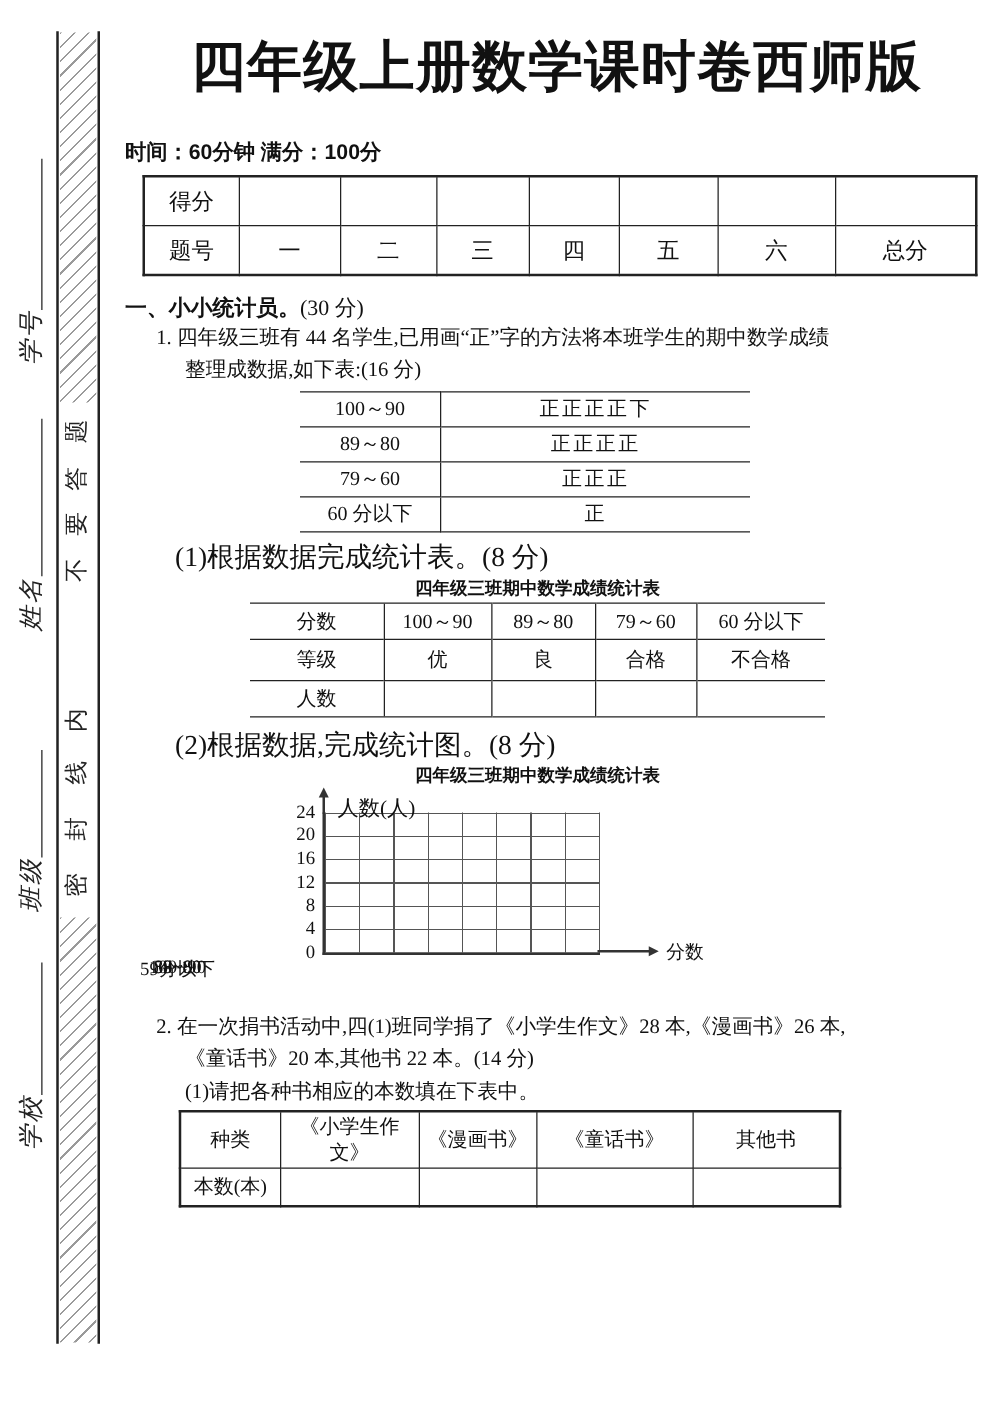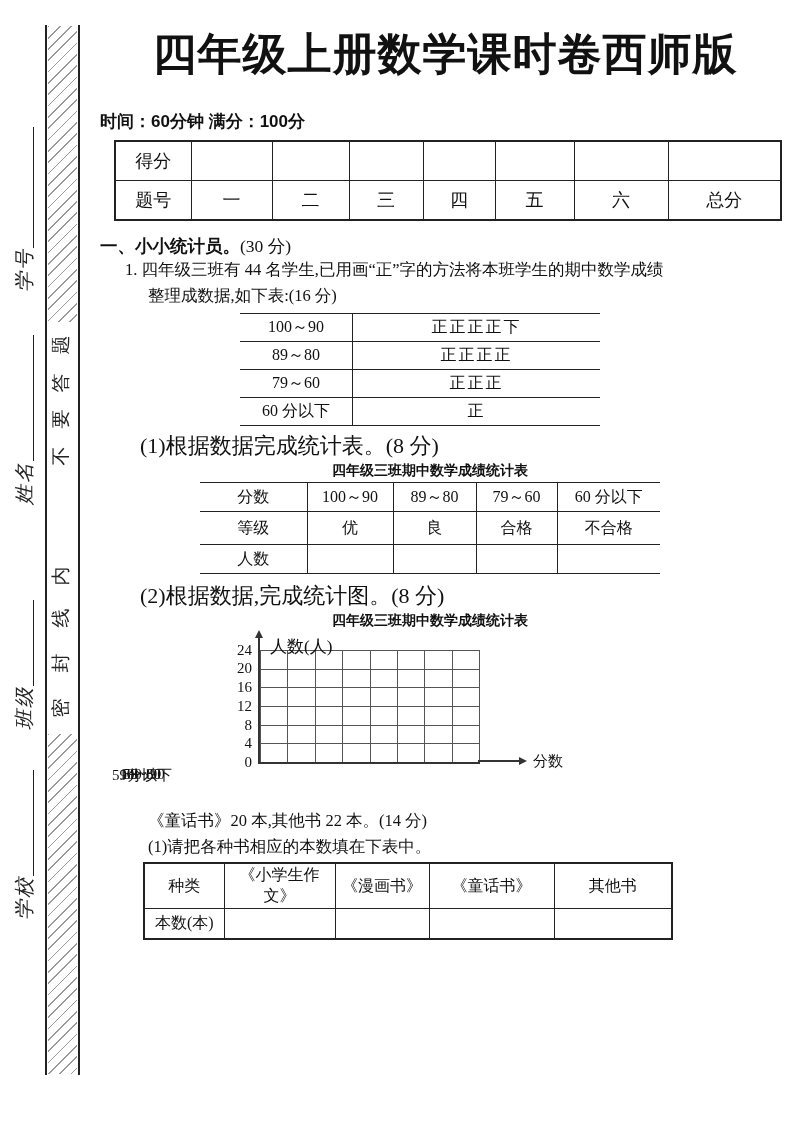--- a/index.html
+++ b/index.html
@@ -247,20 +247,21 @@
     <div class="plot"></div>
     <div class="y-ext"></div>
     <div class="y-arrow"></div>
     <div class="x-ext"></div>
     <div class="x-arrow"></div>
     <span class="ylab">人数(人)</span>
     <span class="xlab">分数</span>
   </div>
 
   <div class="q2block">
+    <div class="qline">2. 在一次捐书活动中,四(1)班同学捐了《小学生作文》28 本,《漫画书》26 本,</div>
     <div class="qline cont">《童话书》20 本,其他书 22 本。(14 分)</div>
     <div class="qline cont">(1)请把各种书相应的本数填在下表中。</div>
   </div>
 
   <table class="books-table">
     <colgroup>
         <col style="width:80px">
         <col style="width:111px">
         <col style="width:94px">
         <col style="width:125px">

